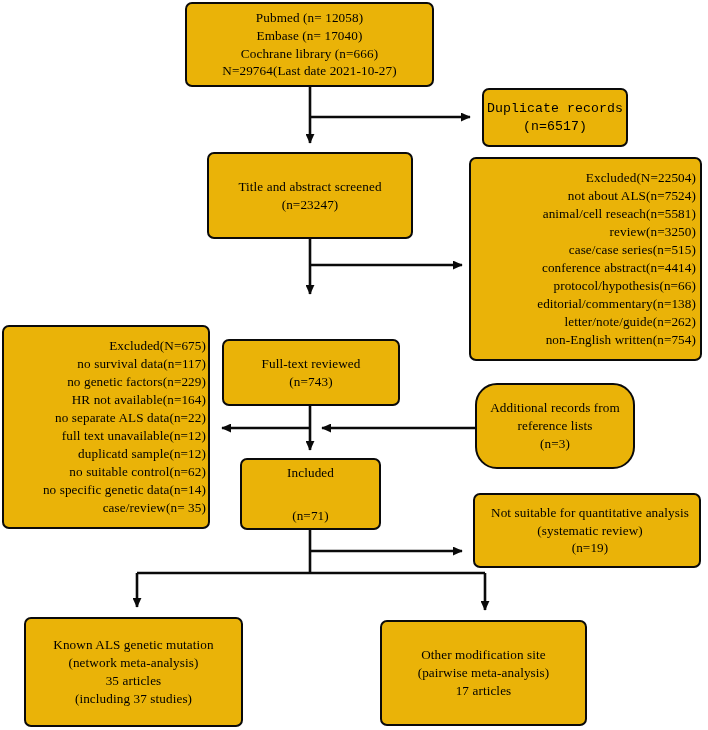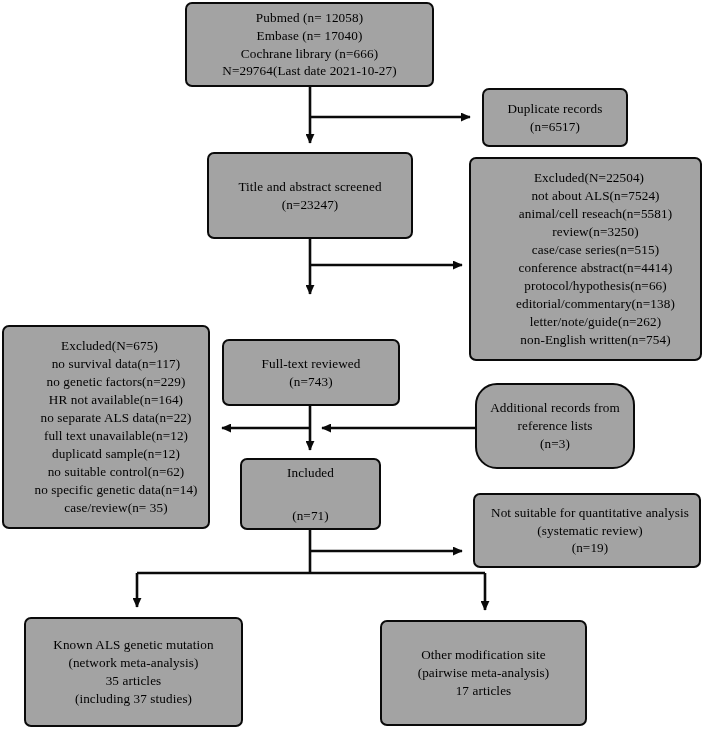--- a/index.html
+++ b/index.html
@@ -8,29 +8,29 @@
     width:708px;height:730px;position:relative;overflow:hidden;
     font-family:"Liberation Serif","DejaVu Serif",serif;
     color:#000000;
   }
   #canvas{position:absolute;left:0;top:0;width:708px;height:730px;}
   svg.lines{position:absolute;left:0;top:0;width:708px;height:730px;pointer-events:none;}
   .box{
     position:absolute;
     border:2.5px solid #0a0a0a;
     border-radius:7px;
-    background:#a3a3a3;
+    background:#eab308;
     box-sizing:border-box;
     display:flex;
     flex-direction:column;
     justify-content:center;
     z-index:2;
   }
   .box.center-text{align-items:center;text-align:center;}
-  .box.left-text{align-items:center;text-align:left;}
+  .box.left-text{align-items:flex-end;text-align:left;}
   .line{
     display:block;
     font-size:13.2px;
     line-height:1.36;
     white-space:pre;
     letter-spacing:0.1px;
   }
   .left-text .line{padding-left:7px;}
   .indent{padding-left:20px !important;}
 </style>
@@ -78,21 +78,21 @@
     </g>
   </svg>
 
   <div class="box center-text" style="left:185px;top:2px;width:249px;height:85px;">
     <span class="line">Pubmed (n= 12058)</span>
     <span class="line">Embase (n= 17040)</span>
     <span class="line">Cochrane library (n=666)</span>
     <span class="line">N=29764(Last date 2021-10-27)</span>
   </div>
 
-  <div class="box center-text" style="left:482px;top:88px;width:146px;height:59px;">
+  <div class="box center-text" style="left:482px;top:88px;width:146px;height:59px;font-family:Liberation Mono, monospace;">
     <span class="line">Duplicate records</span>
     <span class="line">(n=6517)</span>
   </div>
 
   <div class="box center-text" style="left:207px;top:152px;width:206px;height:87px;">
     <span class="line">Title and abstract screened</span>
     <span class="line">(n=23247)</span>
   </div>
 
   <div class="box left-text" style="left:469px;top:157px;width:233px;height:204px;padding:5px 4px;">

